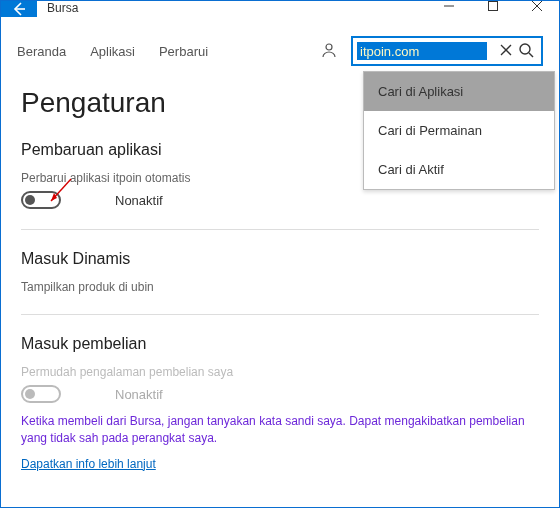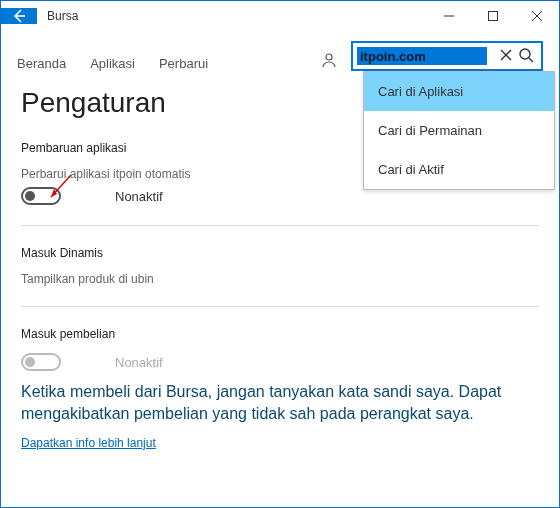--- a/index.html
+++ b/index.html
@@ -1,50 +1,50 @@
 <!DOCTYPE html>
 <html><head>
 <meta charset="utf-8">
 <style>
   * { box-sizing: border-box; margin: 0; padding: 0; font-family: "Segoe UI", Arial, sans-serif; }
   body { width: 560px; height: 508px; border: 1px solid #0a6ed1; background: #fff; overflow: hidden; position: relative; }
-  .titlebar { height: 30px; display: flex; align-items: center; background: #fff; font-size: 12px; color: #333; }
+  .titlebar { height: 30px; display: flex; align-items: flex-start; background: #fff; font-size: 12px; color: #333; }
   .back-btn { width: 36px; background: #0078d7; color: #fff; display: flex; align-items: center; justify-content: center; }
   .title-text { display: flex; align-items: center; padding-left: 10px; flex: 1; }
   .win-btns { display: flex; }
   .win-btns div { width: 44px; display: flex; align-items: center; justify-content: center; color: #333; }
-  .navrow { height: 40px; display: flex; align-items: flex-end; padding: 0 16px; font-size: 13px; color: #555; position: relative; }
+  .navrow { height: 40px; display: flex; align-items: center; padding: 0 16px; font-size: 13px; color: #555; position: relative; }
   .navrow .tab { margin-right: 24px; }
   .navrow .spacer { flex: 1; }
   .navrow .persona { margin-right: 14px; }
   .searchwrap { position: relative; width: 192px; height: 30px; border: 2px solid #0078d7; display: flex; align-items: center; padding: 0 4px; }
-  .searchwrap input { border: none; outline: none; font-size: 13px; width: 130px; background: #0078d7; color: #0f172a; padding: 1px 3px; height: 18px; font-weight: bold; }
+  .searchwrap input { border: none; outline: none; font-size: 13px; width: 130px; background: #0078d7; color: #fef9c3; padding: 1px 3px; height: 18px; }
   .searchwrap input::selection { background: #0078d7; color: #fff; }
   .searchwrap .x { margin-left: auto; width: 18px; text-align: center; color: #333; font-size: 14px; }
   .searchwrap .mag { width: 22px; text-align: center; color: #333; }
   .dropdown { position: absolute; top: 70px; right: 4px; width: 192px; border: 1px solid #bbb; background: #fff; box-shadow: 0 2px 4px rgba(0,0,0,0.15); z-index: 20; }
   .dropdown div { padding: 12px 14px; font-size: 13px; color: #333; }
-  .dropdown div.sel { background: #7dd3fc; }
+  .dropdown div.sel { background: #a3a3a3; }
   .content { padding: 6px 20px 12px 20px; font-size: 13px; color: #333; }
   .h1 { font-size: 28px; font-weight: 300; color: #222; margin: 10px 0 22px 0; }
-  .h2 { font-size: 12px; font-weight: 400; color: #222; margin: 8px 0 12px 0; }
+  .h2 { font-size: 16px; font-weight: 400; color: #222; margin: 8px 0 12px 0; }
   .lbl-small { font-size: 12px; color: #666; margin-bottom: 6px; }
   .toggle-row { display: flex; align-items: center; margin-bottom: 4px; position: relative; gap: 44px; }
   .toggle { width: 40px; height: 18px; border-radius: 9px; position: relative; margin-right: 10px; }
   .toggle.off { border: 2px solid #555; background: #fff; }
   .toggle.off .knob { width: 10px; height: 10px; border-radius: 50%; background: #555; position: absolute; left: 2px; top: 2px; }
   .toggle.on { background: #0078d7; border: 2px solid #0078d7; }
   .toggle.on .knob { width: 10px; height: 10px; border-radius: 50%; background: #fff; position: absolute; right: 2px; top: 2px; }
   .toggle.disabled.off { border: 2px solid #bbb; }
   .toggle.disabled.off .knob { background: #bbb; }
   .toggle-text { font-size: 13px; }
   .toggle-text.disabled { color: #aaa; }
   .arrow-annot { position: absolute; left: 24px; top: -14px; z-index: 5; pointer-events: none; }
   .divider { height: 1px; background: #ddd; margin: 20px 0; }
-  .desc { font-size: 16px; color: #0c4a6e; line-height: 1.4; margin-top: 10px; }
+  .desc { font-size: 12px; color: #6d28d9; line-height: 1.4; margin-top: 10px; }
   .link { color: #0067c0; font-size: 12px; margin-top: 10px; display: inline-block; }
   .section { margin-bottom: 6px; }
   .lbl-small.disabled { color: #bbb; }
 </style>
 </head>
 <body>
 
 <div class="titlebar">
   <div class="back-btn">
     <svg width="16" height="16" viewBox="0 0 16 16">
@@ -129,20 +129,21 @@
 
   <div class="section">
     <div class="h2">Masuk Dinamis</div>
     <div class="lbl-small">Tampilkan produk di ubin</div>
   </div>
 
   <div class="divider"></div>
 
   <div class="section">
     <div class="h2">Masuk pembelian</div>
+    <div class="lbl-small disabled">Permudah pengalaman pembelian saya</div>
     <div class="toggle-row">
       <div class="toggle off disabled">
           <div class="knob"></div>
         </div>
       <span class="toggle-text disabled">Nonaktif</span>
     </div>
     <div class="desc">Ketika membeli dari Bursa, jangan tanyakan kata sandi saya. Dapat mengakibatkan pembelian yang tidak sah pada perangkat saya.</div>
     <a class="link" href="#">Dapatkan info lebih lanjut</a>
   </div>
 </div>

